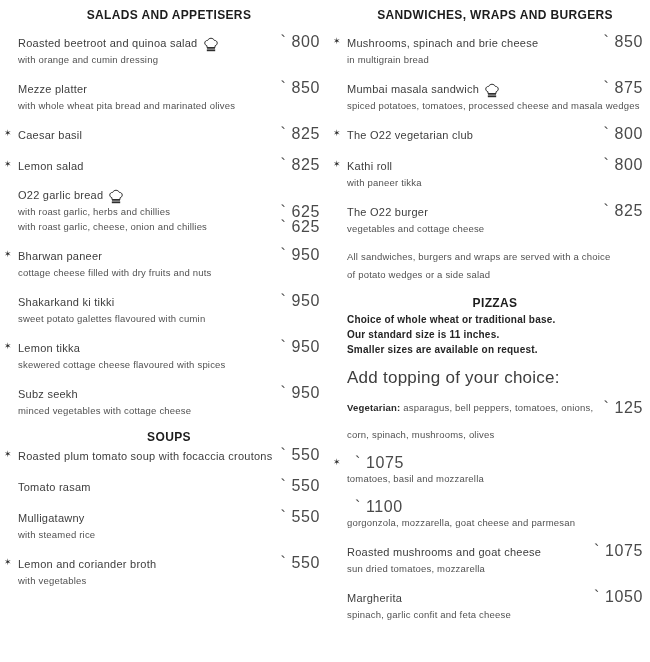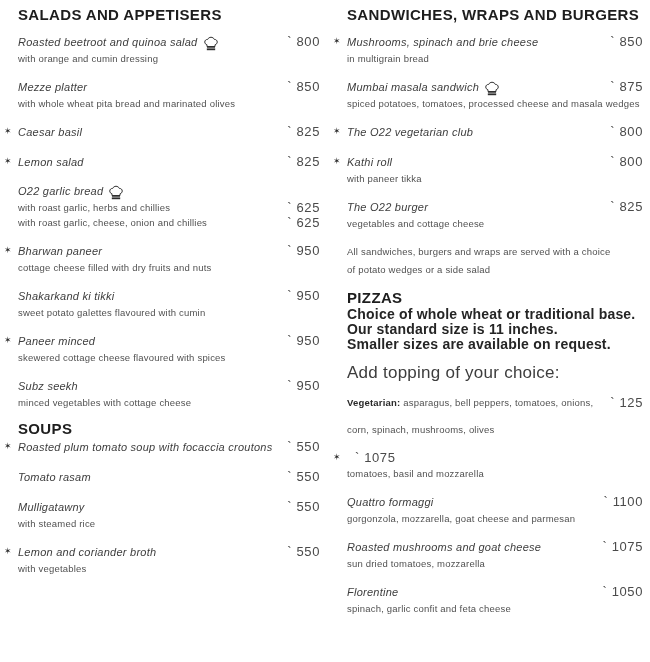--- a/index.html
+++ b/index.html
@@ -9,52 +9,52 @@
     color:#404040;
     -webkit-font-smoothing:antialiased;
   }
   .menu { display:flex; padding:8px 0 0 18px; box-sizing:border-box; }
   .col { box-sizing:border-box; }
   .col-0 { width:302px; margin-right:27px; }
   .col-1 { width:296px; }
 
   .section + .section { margin-top:8px; }
   .section-title {
-    font-size:15px; font-weight:bold; color:#1d1d1d;
-    letter-spacing:0.35px; line-height:14px; margin-bottom:2px;
+    font-size:12px; font-weight:bold; color:#1d1d1d;
+    letter-spacing:0.35px; line-height:14px; margin-bottom:2px;text-align:center;
   }
   .section:first-child > .section-title { margin-bottom:11px; }
 
   .dish { position:relative; margin-bottom:12px; }
   .line { display:flex; align-items:baseline; line-height:17px; font-size:11px; }
   .namegrp { flex:1; display:flex; align-items:center; min-width:0; }
-  .dish-name { letter-spacing:0.25px; color:#3d3d3d; white-space:nowrap;font-style:italic; }
+  .dish-name { letter-spacing:0.25px; color:#3d3d3d; white-space:nowrap; }
   .star {
     position:absolute; left:-14px; top:2px;
     font-size:9px; line-height:12px; color:#2c2c2c;
   }
   .chef { margin-left:5px; display:inline-flex; transform:translateY(1px); }
   .chef svg { width:16px; height:15px; display:block; }
   .price {
-    font-size:13px; color:#4a4a4a; white-space:nowrap;
+    font-size:16px; color:#4a4a4a; white-space:nowrap;
     letter-spacing:0.6px; margin-left:8px;
   }
   .desc-line { display:flex; align-items:center; line-height:15px; }
   .desc { font-size:9.5px; color:#515151; letter-spacing:0.2px; white-space:nowrap; }
   .grow { flex:1; }
   .desc b { color:#2a2a2a; }
   .cont { margin-top:12px; }
 
   .note {
     font-size:9.5px; line-height:18px; color:#515151;
     letter-spacing:0.2px; max-width:265px; margin-bottom:12px;
   }
   .boldlines { margin-bottom:12px; }
   .boldlines .bl {
-    font-size:14px; font-weight:bold; color:#252525;
+    font-size:10px; font-weight:bold; color:#252525;
     line-height:15px; letter-spacing:0.2px;
   }
   .plain { font-size:17px; line-height:17px; letter-spacing:0.25px; color:#3d3d3d; margin-bottom:14px; }
 </style>
 </head>
 <body>
 
 <div class="menu">
   <div class="col col-0" id="col-0">
       <div class="section">
@@ -148,21 +148,21 @@
             <span class="price">`&nbsp;950</span>
           </div>
           <div class="desc-line">
             <span class="desc grow">sweet potato galettes flavoured with cumin</span>
           </div>
         </div>
         <div class="dish">
           <div class="line">
             <span class="star">✶</span>
             <span class="namegrp">
-              <span class="dish-name">Paneer minced</span>
+              <span class="dish-name">Lemon tikka</span>
             </span>
             <span class="price">`&nbsp;950</span>
           </div>
           <div class="desc-line">
             <span class="desc grow">skewered cottage cheese flavoured with spices</span>
           </div>
         </div>
         <div class="dish">
           <div class="line">
             <span class="namegrp">
@@ -307,44 +307,41 @@
           <div class="line">
             <span class="star">✶</span>
             <span class="price">`&nbsp;1075</span>
           </div>
           <div class="desc-line">
             <span class="desc grow">tomatoes, basil and mozzarella</span>
           </div>
         </div>
         <div class="dish">
           <div class="line">
-            <span class="namegrp">
-              <span class="dish-name">Quattro formaggi</span>
-            </span>
             <span class="price">`&nbsp;1100</span>
           </div>
           <div class="desc-line">
             <span class="desc grow">gorgonzola, mozzarella, goat cheese and parmesan</span>
           </div>
         </div>
         <div class="dish">
           <div class="line">
             <span class="namegrp">
               <span class="dish-name">Roasted mushrooms and goat cheese</span>
             </span>
             <span class="price">`&nbsp;1075</span>
           </div>
           <div class="desc-line">
             <span class="desc grow">sun dried tomatoes, mozzarella</span>
           </div>
         </div>
         <div class="dish">
           <div class="line">
             <span class="namegrp">
-              <span class="dish-name">Florentine</span>
+              <span class="dish-name">Margherita</span>
             </span>
             <span class="price">`&nbsp;1050</span>
           </div>
           <div class="desc-line">
             <span class="desc grow">spinach, garlic confit and feta cheese</span>
           </div>
         </div>
       </div>
     </div>
 </div>

